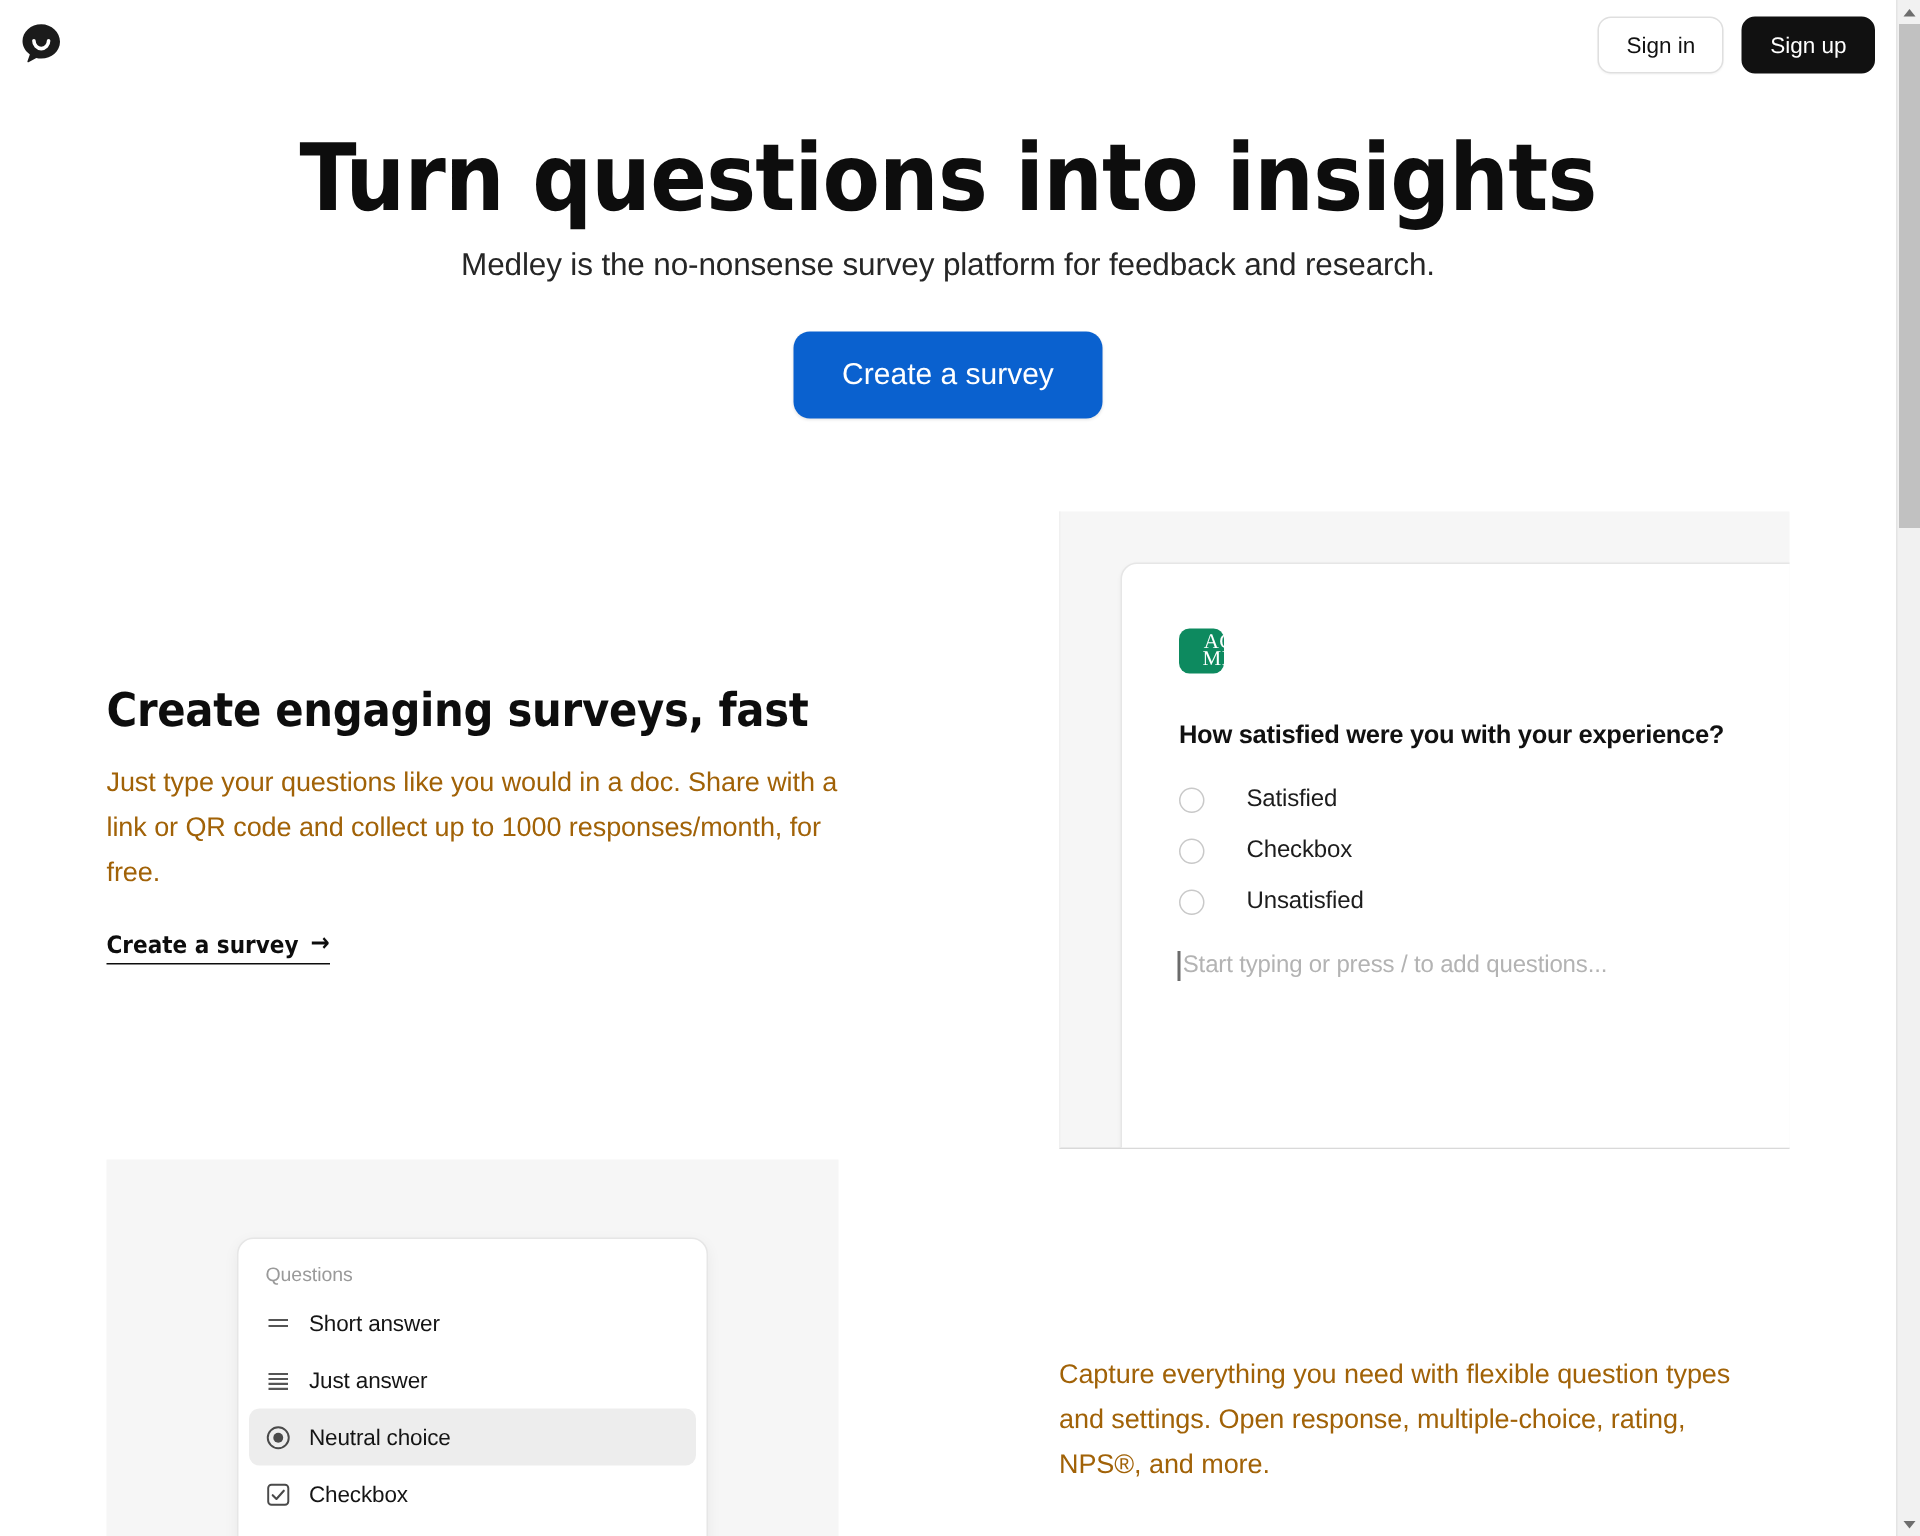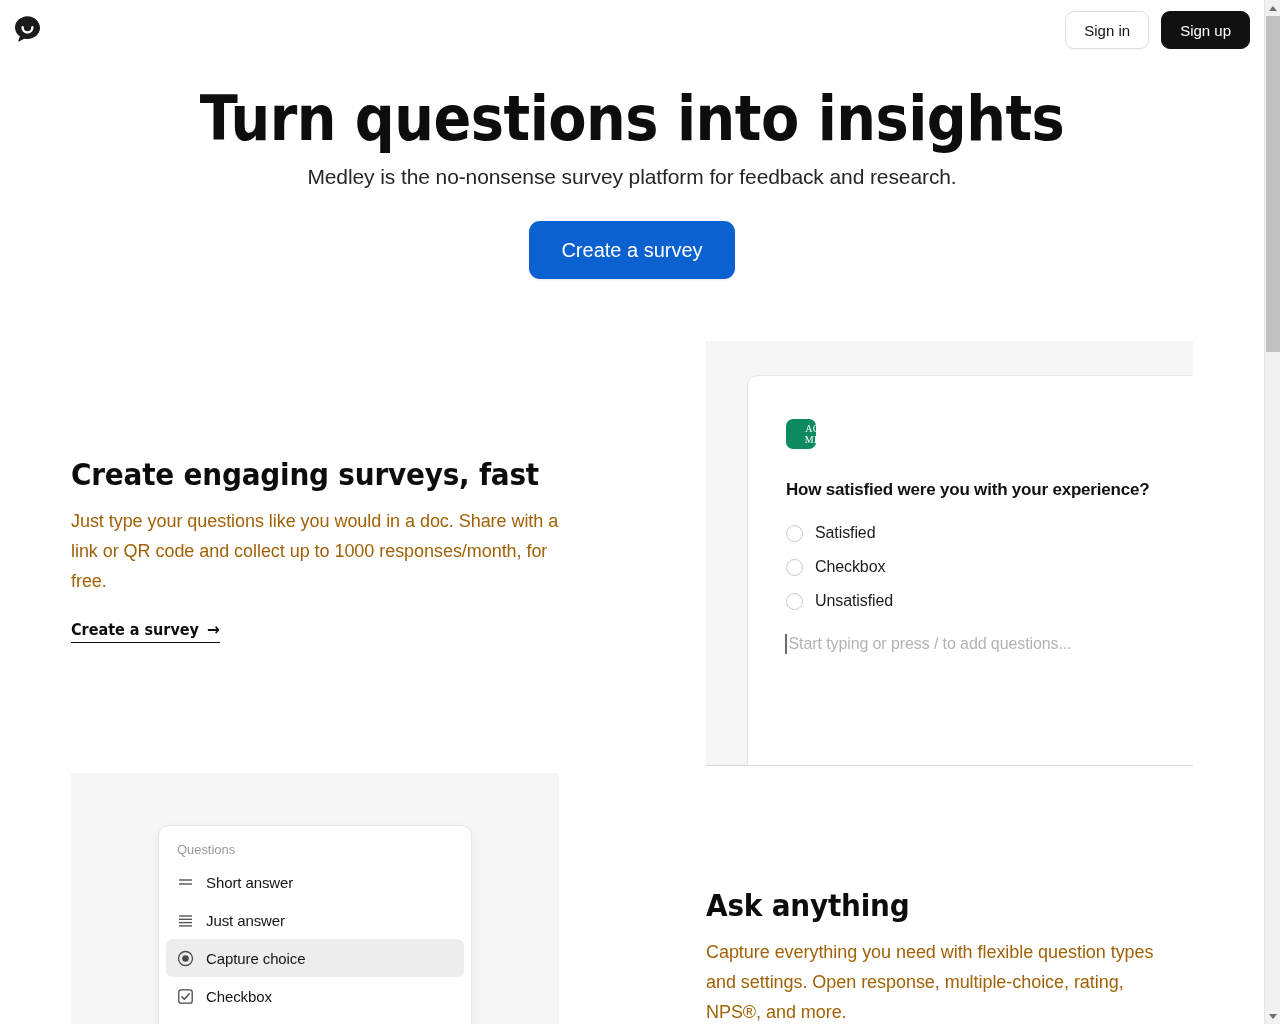--- a/index.html
+++ b/index.html
@@ -190,21 +190,21 @@
   }
 
   .acme-logo {
     position: absolute;
     left: 38px; top: 43px;
     width: 30px; height: 30px;
     border-radius: 7px;
     background: #0d8a5f;
     color: #ffffff;
     font-family: "Liberation Serif", serif;
-    font-size: 10px;
+    font-size: 14px;
     line-height: 11px;
     font-weight: 400;
     letter-spacing: 0.3px;
     display: flex; flex-direction: column;
     align-items: center; justify-content: center;
     text-align: center;
     padding-left: 23px;
   }
 
   .q-title {
@@ -218,21 +218,21 @@
   }
 
   .opt-list {
     position: absolute;
     left: 38px; top: 140px;
   }
 
   .opt-row {
     display: flex;
     align-items: center;
-    gap: 12px;
+    gap: 28px;
     height: 34px;
     cursor: pointer;
     text-align: right;
   }
 
   .radio {
     width: 17px; height: 17px;
     border-radius: 50%;
     border: 1.4px solid #c9c9c9;
     background: #ffffff;
@@ -434,38 +434,37 @@
         <span>Just answer</span>
       </div>
 
       <div class="menu-item active">
         <span class="mi-icon">
           <svg width="17" height="17" viewBox="0 0 17 17" aria-hidden="true">
             <circle cx="8.5" cy="8.5" r="7" fill="none" stroke="#4a4a4a" stroke-width="1.3"></circle>
             <circle cx="8.5" cy="8.5" r="3.3" fill="#4a4a4a"></circle>
           </svg>
         </span>
-        <span>Capture choice</span>
+        <span>Neutral choice</span>
       </div>
 
       <div class="menu-item">
         <span class="mi-icon">
           <svg width="17" height="17" viewBox="0 0 17 17" aria-hidden="true">
             <rect x="1.8" y="1.8" width="13.4" height="13.4" rx="2.2" fill="none" stroke="#4a4a4a" stroke-width="1.3"></rect>
             <path d="M4.8 8.8 L7.3 11.3 L12.2 5.8" fill="none" stroke="#4a4a4a" stroke-width="1.4" stroke-linecap="round" stroke-linejoin="round"></path>
           </svg>
         </span>
         <span>Checkbox</span>
       </div>
 
     </div>
   </div>
 
   <div class="feature-text right" style="top:887px; width:455px;">
-    <h2 class="feature-title">Ask anything</h2>
     <p class="feature-body">Capture everything you need with flexible question types and settings. Open response, multiple-choice, rating, NPS®, and more.</p>
   </div>
 
   <div class="scrollbar">
     <div class="sb-btn sb-up">
       <span class="sb-arrow"></span>
     </div>
     <div class="sb-thumb"></div>
     <div class="sb-btn sb-down">
       <span class="sb-arrow"></span>

